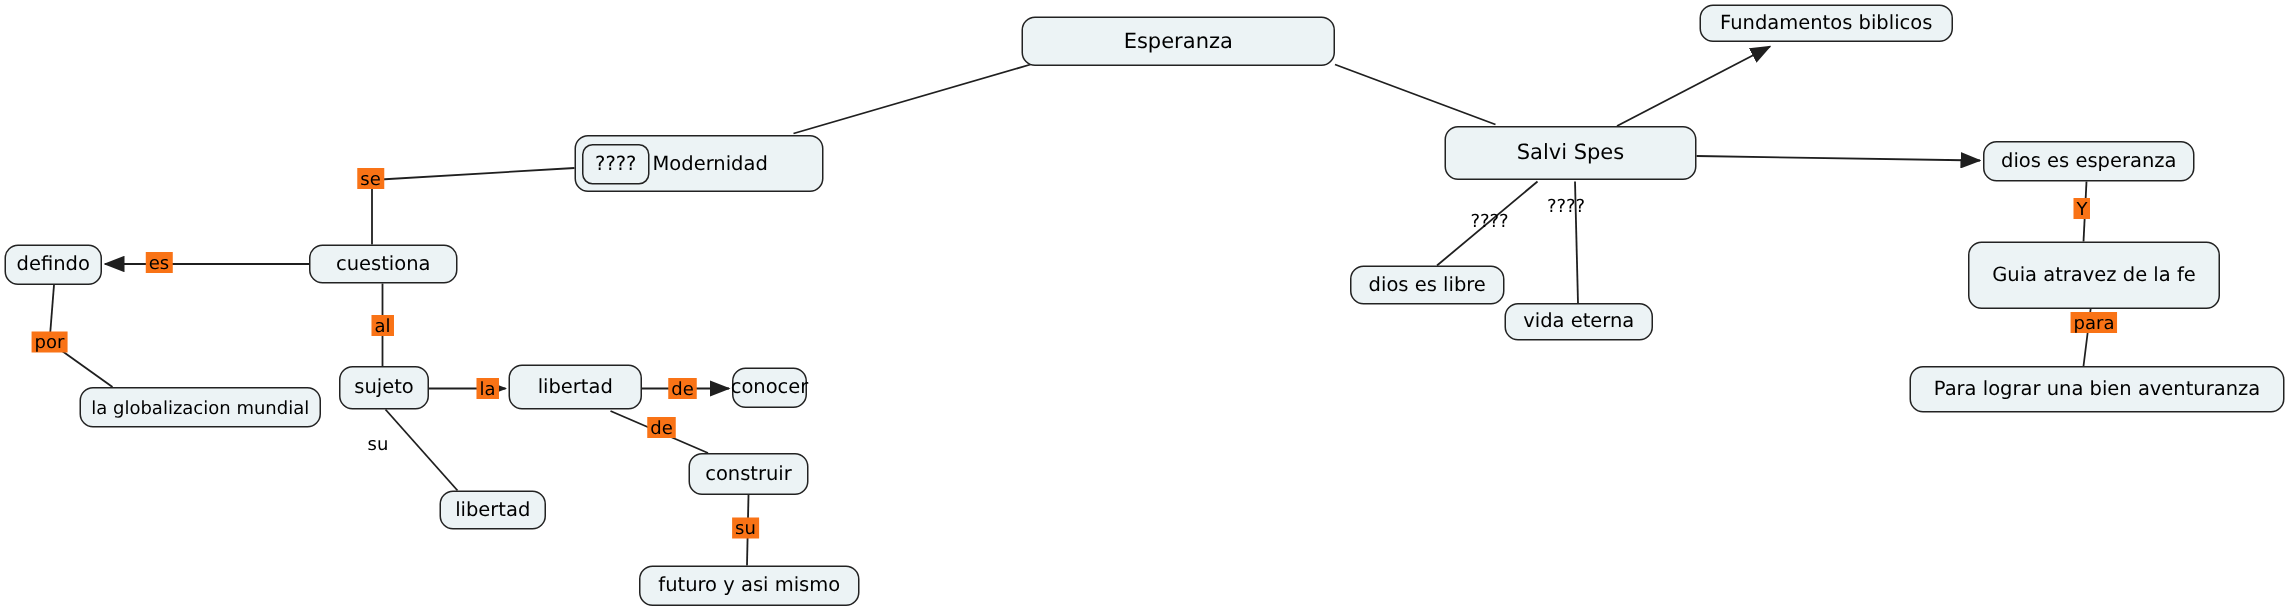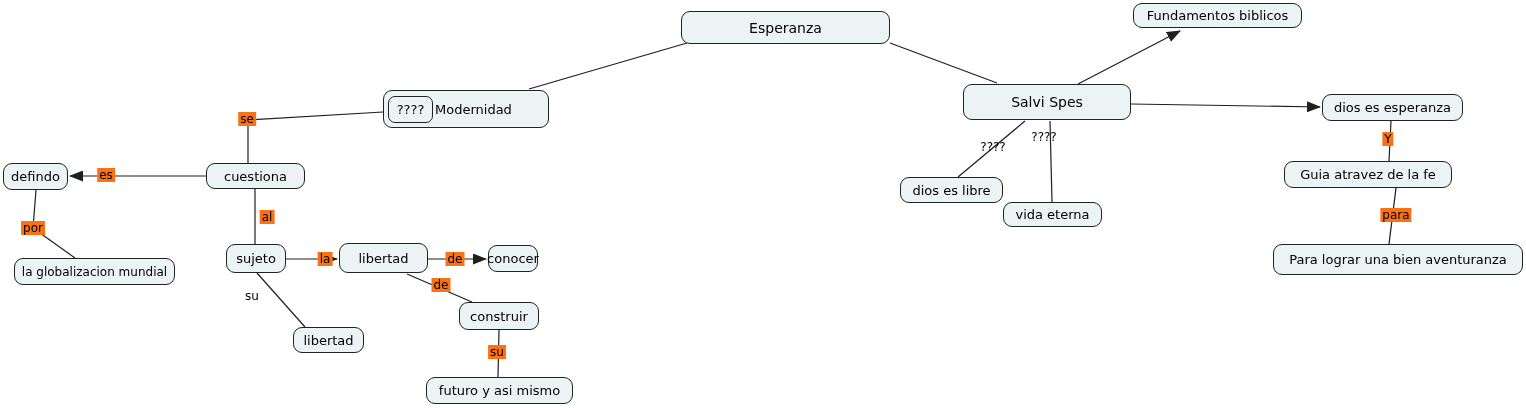--- a/index.html
+++ b/index.html
@@ -26,21 +26,21 @@
     justify-content: center;
     background: #ecf3f5;
     border: 1.3px solid #222222;
     border-radius: 9px;
     color: #000000;
     font-size: 13px;
     white-space: nowrap;
     padding: 0 6px;
   }
   .node.big { font-size: 14px; }
-  .node.small { font-size: 12px; }
+  .node.small { font-size: 12px; margin-left: 39px; }
   .inner-box {
     display: inline-flex;
     align-items: center;
     justify-content: center;
     box-sizing: border-box;
     background: #ecf3f5;
     border: 1.3px solid #222222;
     border-radius: 7px;
     width: 45px;
     height: 27px;
@@ -121,28 +121,28 @@
   <div class="node" style="left:426px;top:377px;width:147px;height:27px">futuro y asi mismo</div>
 
   <div class="node big" style="left:963px;top:84px;width:168px;height:36px">Salvi Spes</div>
 
   <div class="node" style="left:900px;top:177px;width:103px;height:26px">dios es libre</div>
 
   <div class="node" style="left:1003px;top:202px;width:99px;height:25px">vida eterna</div>
 
   <div class="node" style="left:1322px;top:94px;width:141px;height:27px">dios es esperanza</div>
 
-  <div class="node" style="left:1284px;top:161px;width:168px;height:27px">Guia atravez de la fe</div>
+  <div class="node" style="left:1312px;top:161px;width:168px;height:45px">Guia atravez de la fe</div>
 
   <div class="node" style="left:1273px;top:244px;width:250px;height:31px">Para lograr una bien aventuranza</div>
 
   <span class="edge-label" style="left:247px;top:119px">se</span>
   <span class="edge-label" style="left:106px;top:175px">es</span>
   <span class="edge-label" style="left:33px;top:228px">por</span>
-  <span class="edge-label" style="left:267px;top:217px">al</span>
+  <span class="edge-label" style="left:255px;top:217px">al</span>
   <span class="edge-label" style="left:325px;top:259px">la</span>
   <span class="edge-label" style="left:455px;top:259px">de</span>
   <span class="edge-label" style="left:441px;top:285px">de</span>
   <span class="edge-label no-bg" style="left:252px;top:296px">su</span>
   <span class="edge-label" style="left:497px;top:352px">su</span>
   <span class="edge-label no-bg" style="left:993px;top:147px">????</span>
   <span class="edge-label no-bg" style="left:1044px;top:137px">????</span>
   <span class="edge-label" style="left:1388px;top:139px">Y</span>
   <span class="edge-label" style="left:1396px;top:215px">para</span>
 

